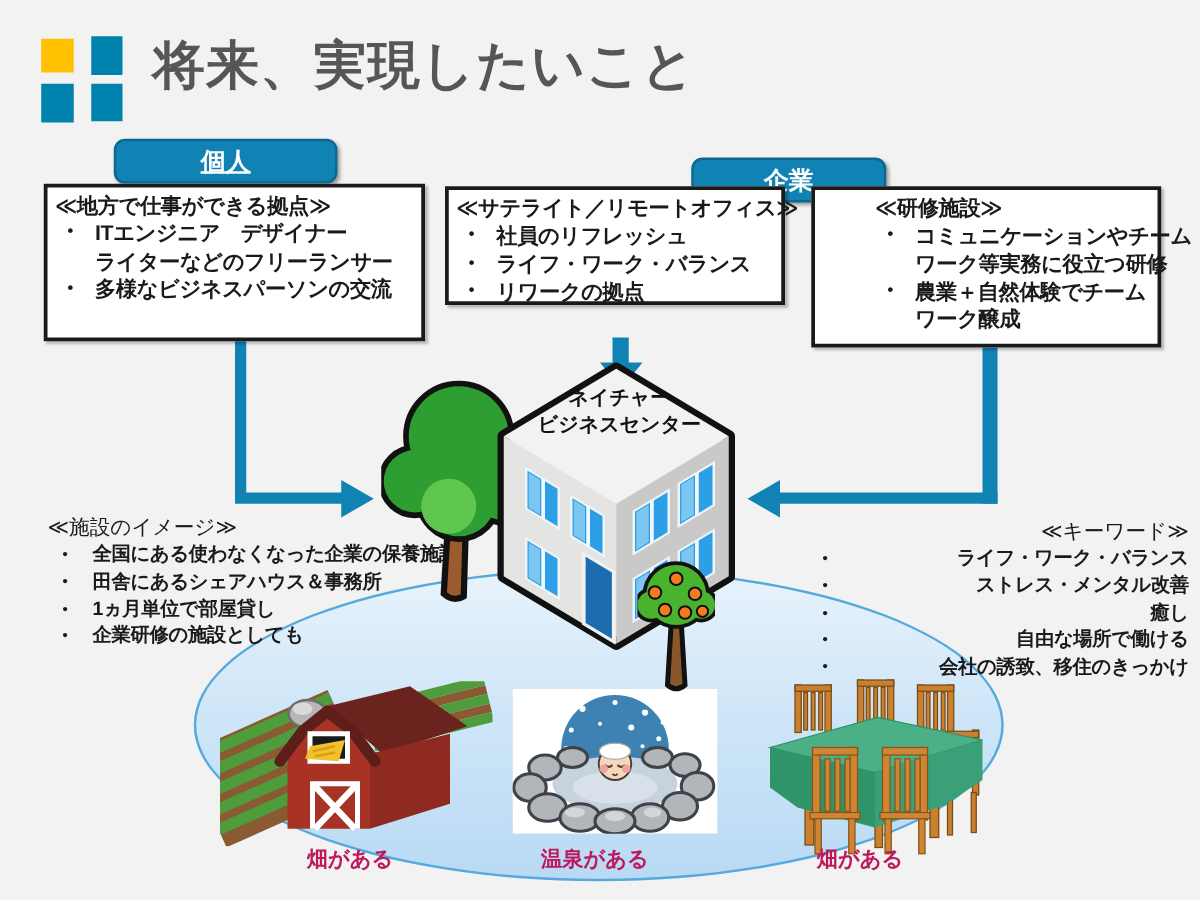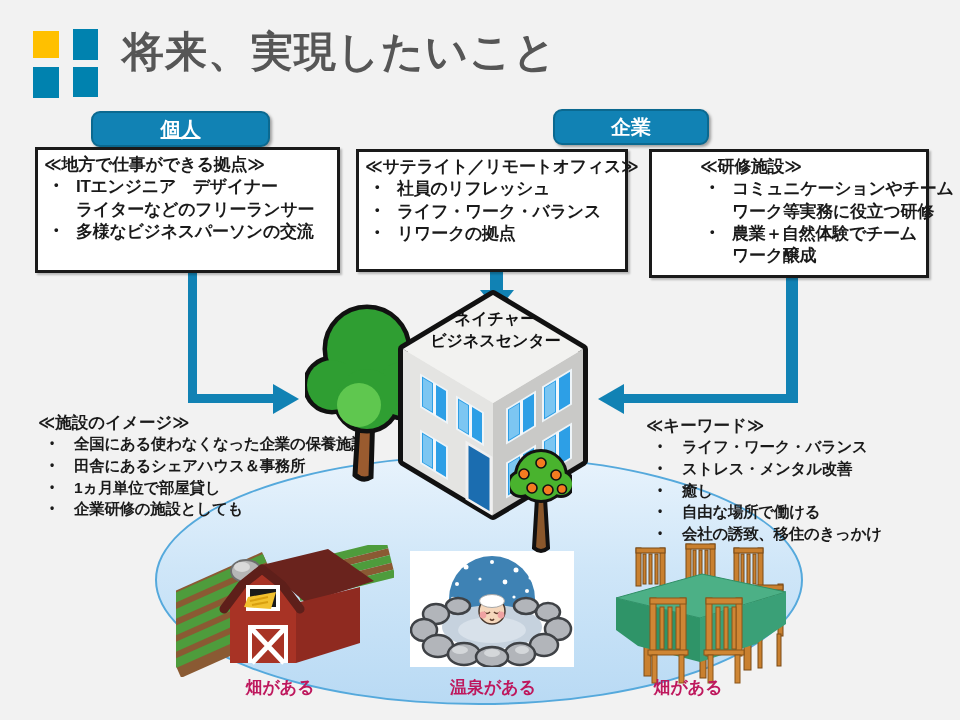--- a/index.html
+++ b/index.html
@@ -22,39 +22,39 @@
   
   .tab{
     position:absolute;height:36px;border-radius:9px;
     background:var(--accent,#1182b4);border:2px solid var(--tab-border,#0b6990);
     color:#fff;font-size:20px;font-weight:bold;
     display:flex;align-items:center;justify-content:center;
     box-shadow:2px 2px 3px rgba(0,0,0,.35);
     box-sizing:border-box;
   }
   .tab.t1{left:91px;top:111px;width:179px;text-decoration:underline;}
-  .tab.t2{left:553px;top:109px;width:156px;}
+  .tab.t2{left:553px;top:126px;width:156px;}
   
   .tbox{
     position:absolute;background:#fff;border:3px solid var(--box-border,#1a1a1a);
     box-sizing:border-box;padding:4px 6px;box-shadow:2px 2px 2px rgba(0,0,0,.25);
   }
   .tbox.b1{left:35px;top:147px;width:305px;height:126px;}
-  .tbox.b2{left:356px;top:149px;width:272px;height:123px;}
+  .tbox.b2{left:356px;top:149px;width:272px;height:95px;}
   .tbox.b3{left:649px;top:149px;width:280px;height:129px;padding-left:48px;}
   .tbox .hd{font-size:17px;font-weight:bold;line-height:1.32;white-space:nowrap;letter-spacing:-0.3px;}
   .tbox .li,.tbox .cont{position:relative;padding-left:32px;font-size:17px;font-weight:bold;line-height:1.3;white-space:nowrap;letter-spacing:-0.3px;}
   .tbox .li::before{content:"•";position:absolute;left:10px;top:1px;font-size:13px;}
   
   .sidelist{position:absolute;}
-  .sidelist .hd{font-size:16.5px;font-weight:bold;line-height:1.35;}
+  .sidelist .hd{font-size:16.5px;font-weight:normal;line-height:1.35;}
   .sidelist .li{position:relative;padding-left:36px;font-size:15.5px;font-weight:bold;line-height:1.4;white-space:nowrap;letter-spacing:-0.3px;}
   .sidelist .li::before{content:"•";position:absolute;left:12px;top:2px;font-size:12px;}
   .sidelist.left{left:38px;top:411px;width:340px;}
-  .sidelist.right{left:646px;top:414px;width:305px;}
+  .sidelist.right{left:646px;top:414px;width:305px;text-align:right;}
   
   .av,.ah{position:absolute;background:var(--accent,#1182b4);}
   .head{position:absolute;width:0;height:0;}
   .a1v{left:188px;top:272px;width:9px;height:126px;}
   .a1h{left:188px;top:394px;width:86px;height:9px;}
   .a1head{left:273px;top:384px;border-top:15px solid transparent;border-bottom:15px solid transparent;border-left:26px solid var(--accent,#1182b4);}
   .a2v{left:490px;top:270px;width:13px;height:21px;}
   .a2head{left:480px;top:290px;border-left:17px solid transparent;border-right:17px solid transparent;border-top:21px solid var(--accent,#1182b4);}
   .a3v{left:786px;top:277px;width:12px;height:126px;}
   .a3h{left:624px;top:394px;width:174px;height:9px;}
@@ -74,21 +74,21 @@
     font-size:16px;font-weight:bold;line-height:1.35;color:#111;
   }
   .blabel span{display:block;}
   .fruittree{left:510px;top:446px;width:62px;height:112px;}
   .barn{left:176px;top:545px;width:218px;height:132px;}
   .onsen{left:410px;top:551px;width:164px;height:116px;}
   .dining{left:608px;top:540px;width:185px;height:145px;}
   
   .caption{position:absolute;top:676px;font-size:17px;font-weight:bold;text-align:center;color:#be185d;}
   .cap1{left:205px;width:150px;}
-  .cap2{left:418px;width:150px;}
+  .cap2{left:401px;width:150px;}
   .cap3{left:613px;width:150px;}
 </style>
 </head>
 <body>
 
 <div class="slide">
 
   <div>
     <div class="sq y"></div>
     <div class="sq b1"></div>

